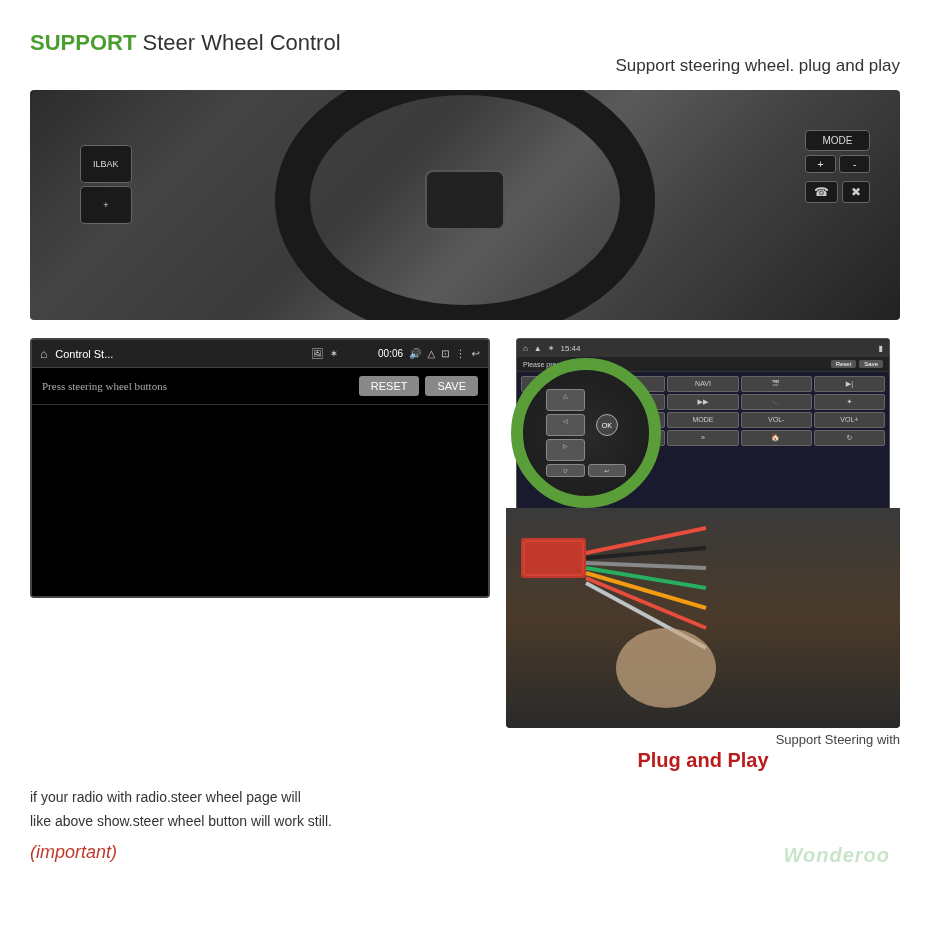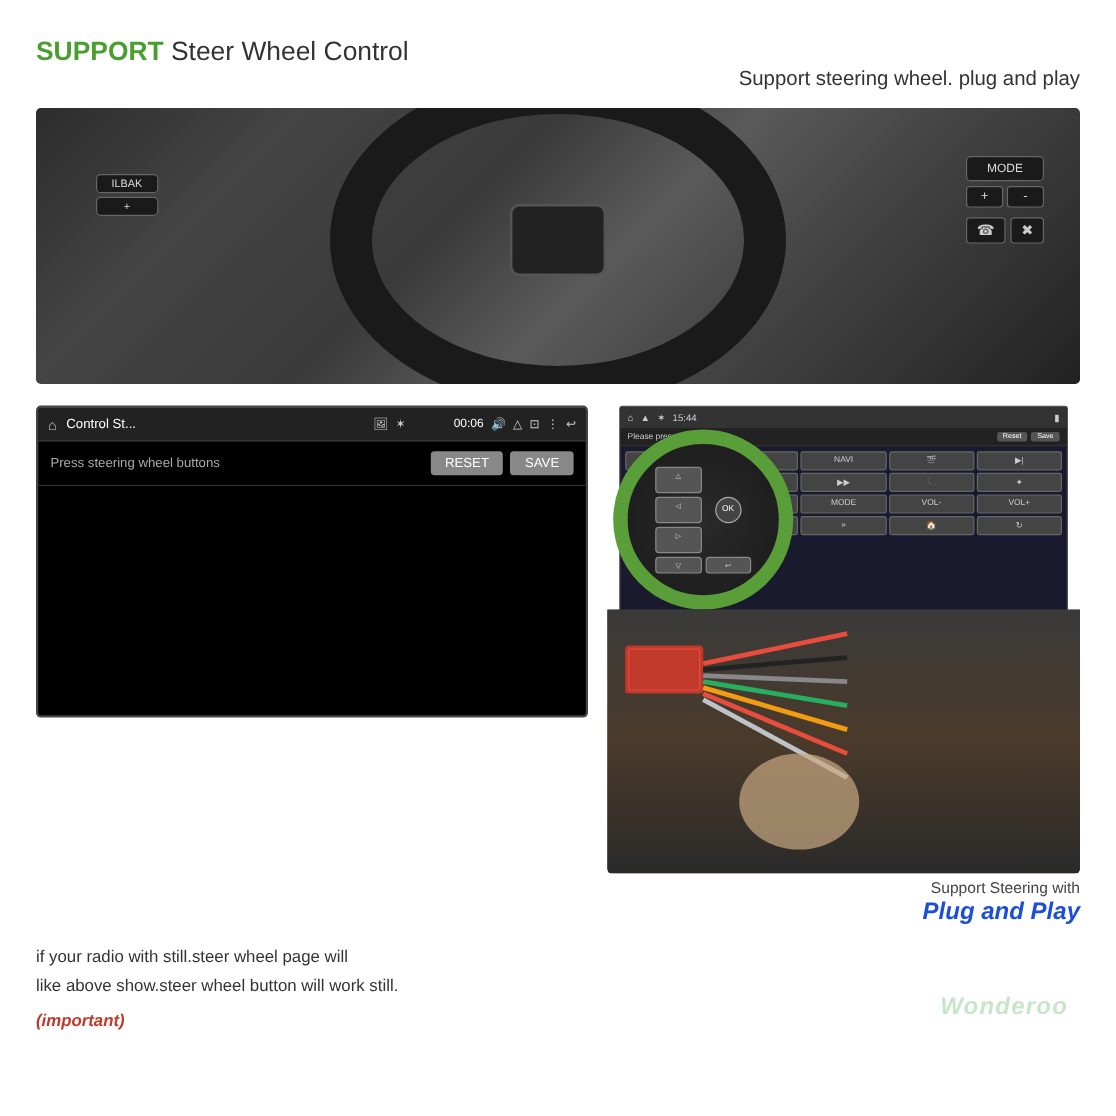--- a/index.html
+++ b/index.html
@@ -82,20 +82,21 @@
       font-size: 10px;
     }
     .wk-time {
       color: #fff;
       font-size: 10px;
       margin-left: 34px;
     }
     .wk-label {
       color: #aaa;
       font-size: 11px;
+      font-family: Liberation Serif, serif;
     }
     .wk-btn-reset {
       background: #888;
       color: #fff;
       font-size: 11px;
       padding: 4px 12px;
       border-radius: 3px;
       margin-left: auto;
     }
     .wk-btn-save {
@@ -216,42 +217,41 @@
     }
     
     .support-label {
       font-size: 13px;
       color: #444;
       text-align: right;
       margin-top: 4px;
     }
     .plug-play-label {
       font-size: 20px;
-      color: #1d4ed8;
+      color: #b91c1c;
       font-weight: bold;
-      text-align: right;
+      text-align: center;
       margin-top: 2px;
-      font-style: italic;
     }
     
     .bottom-text {
       font-size: 14px;
       color: #333;
       line-height: 1.7;
       margin-bottom: 8px;
     }
     .important-text {
-      font-size: 14px;
+      font-size: 18px;
       color: #c0392b;
       font-style: italic;
-      font-weight: 700;
+      font-weight: 400;
     }
     .watermark {
       position: absolute;
-      bottom: 27px;
+      bottom: 16px;
       right: 40px;
       font-size: 20px;
       color: rgba(100, 180, 100, 0.35);
       font-style: italic;
       font-weight: bold;
       letter-spacing: 1px;
       pointer-events: none;
     }
     .content-wrapper {
       position: relative;
@@ -363,21 +363,21 @@
       display: flex;
       flex-direction: column;
       gap: 3px;
     }
     .sw-left-btn {
       background: #1a1a1a;
       border: 1px solid #666;
       border-radius: 4px;
       color: #ddd;
       font-size: 9px;
-      padding: 2px 12px;
+      padding: 13px 12px;
       text-align: center;
       min-width: 50px;
     }
   </style>
 </head>
 <body>
 
 <div class="page content-wrapper">
 
   <div class="title-line">
@@ -532,21 +532,21 @@
 
       </div>
 
       <div class="support-label">Support Steering with</div>
       <div class="plug-play-label">Plug and Play</div>
     </div>
 
   </div>
 
   <div class="bottom-text">
-    <div>if your radio with still.steer wheel page will</div>
+    <div>if your radio with radio.steer wheel page will</div>
     <div>like above show.steer wheel button will work still.</div>
   </div>
 
   <div class="important-text">(important)</div>
 
   <div class="watermark">Wonderoo</div>
 
 </div>
 
 </body></html>

